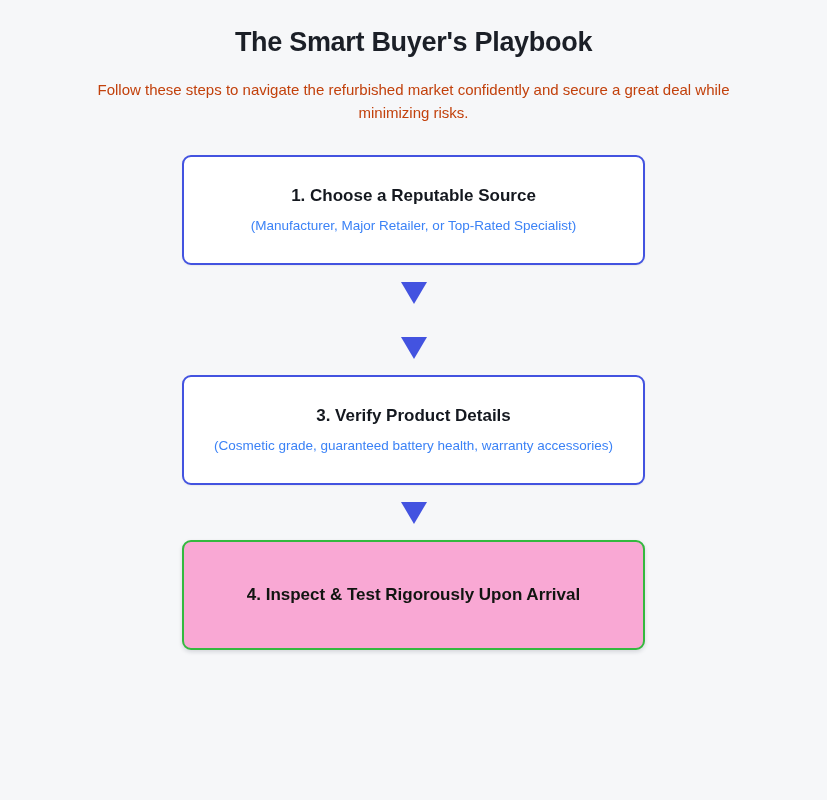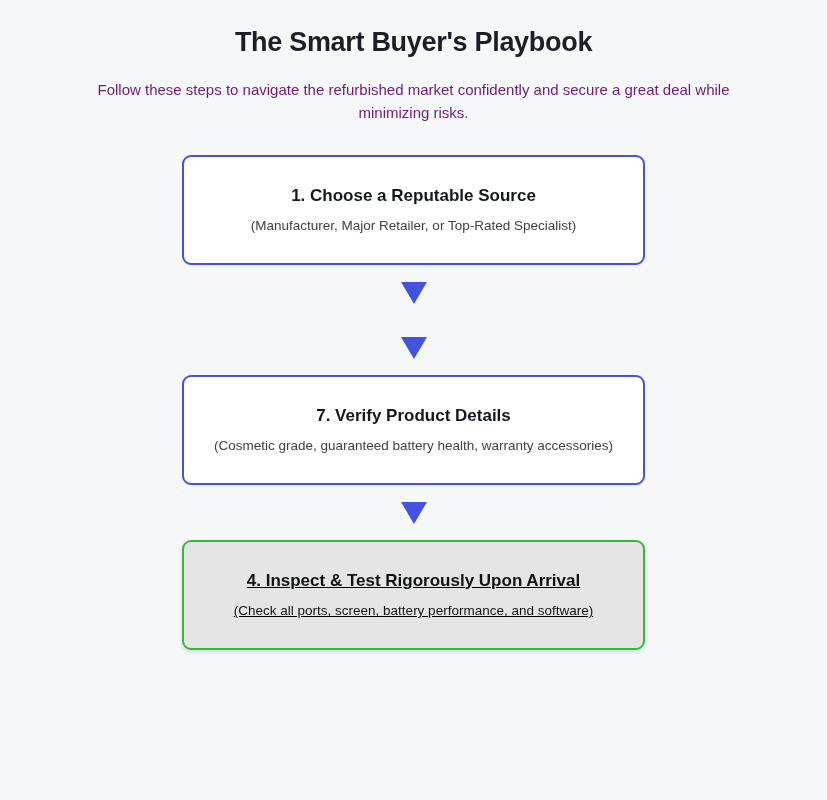--- a/index.html
+++ b/index.html
@@ -36,21 +36,21 @@
     color: #1b1f27;
     letter-spacing: -0.3px;
     line-height: 1.25;
   }
 
   .page-subtitle {
     margin: 18px auto 0;
     max-width: 700px;
     font-size: 15px;
     font-weight: normal;
-    color: #701a75;
+    color: #c2410c;
     line-height: 1.55;
   }
 
   
   .flow {
     margin-top: 31px;
     display: flex;
     flex-direction: column;
     align-items: center;
   }
@@ -64,38 +64,37 @@
     display: flex;
     flex-direction: column;
     align-items: center;
     justify-content: center;
     text-align: center;
     padding: 14px 14px;
     box-shadow: 0 1px 2px rgba(16, 24, 40, 0.06);
   }
 
   .step-box.highlight {
-    background: #e5e5e5;
+    background: #f9a8d4;
     border-color: #34b93f;
     box-shadow: 0 2px 4px rgba(16, 24, 40, 0.14);
-    text-decoration: underline;
   }
 
   .step-title {
     font-size: 17px;
     font-weight: bold;
     color: #14181f;
     line-height: 1.35;
   }
 
   .step-desc {
     margin-top: 9px;
     font-size: 13.5px;
     font-weight: normal;
-    color: #404040;
+    color: #3b82f6;
     line-height: 1.45;
   }
 
   .step-box.highlight .step-title,
   .step-box.highlight .step-desc {
     color: #111511;
   }
 
   
   .connector {
@@ -133,27 +132,26 @@
     <div class="connector">
       <span class="arrow-down"></span>
     </div>
 
 
     <div class="connector">
       <span class="arrow-down"></span>
     </div>
 
     <div class="step-box">
-      <div class="step-title">7. Verify Product Details</div>
+      <div class="step-title">3. Verify Product Details</div>
       <div class="step-desc">(Cosmetic grade, guaranteed battery health, warranty accessories)</div>
     </div>
 
     <div class="connector">
       <span class="arrow-down"></span>
     </div>
 
     <div class="step-box highlight">
       <div class="step-title">4. Inspect &amp; Test Rigorously Upon Arrival</div>
-      <div class="step-desc">(Check all ports, screen, battery performance, and software)</div>
     </div>
 
   </div>
 </div>
 
 </body></html>

